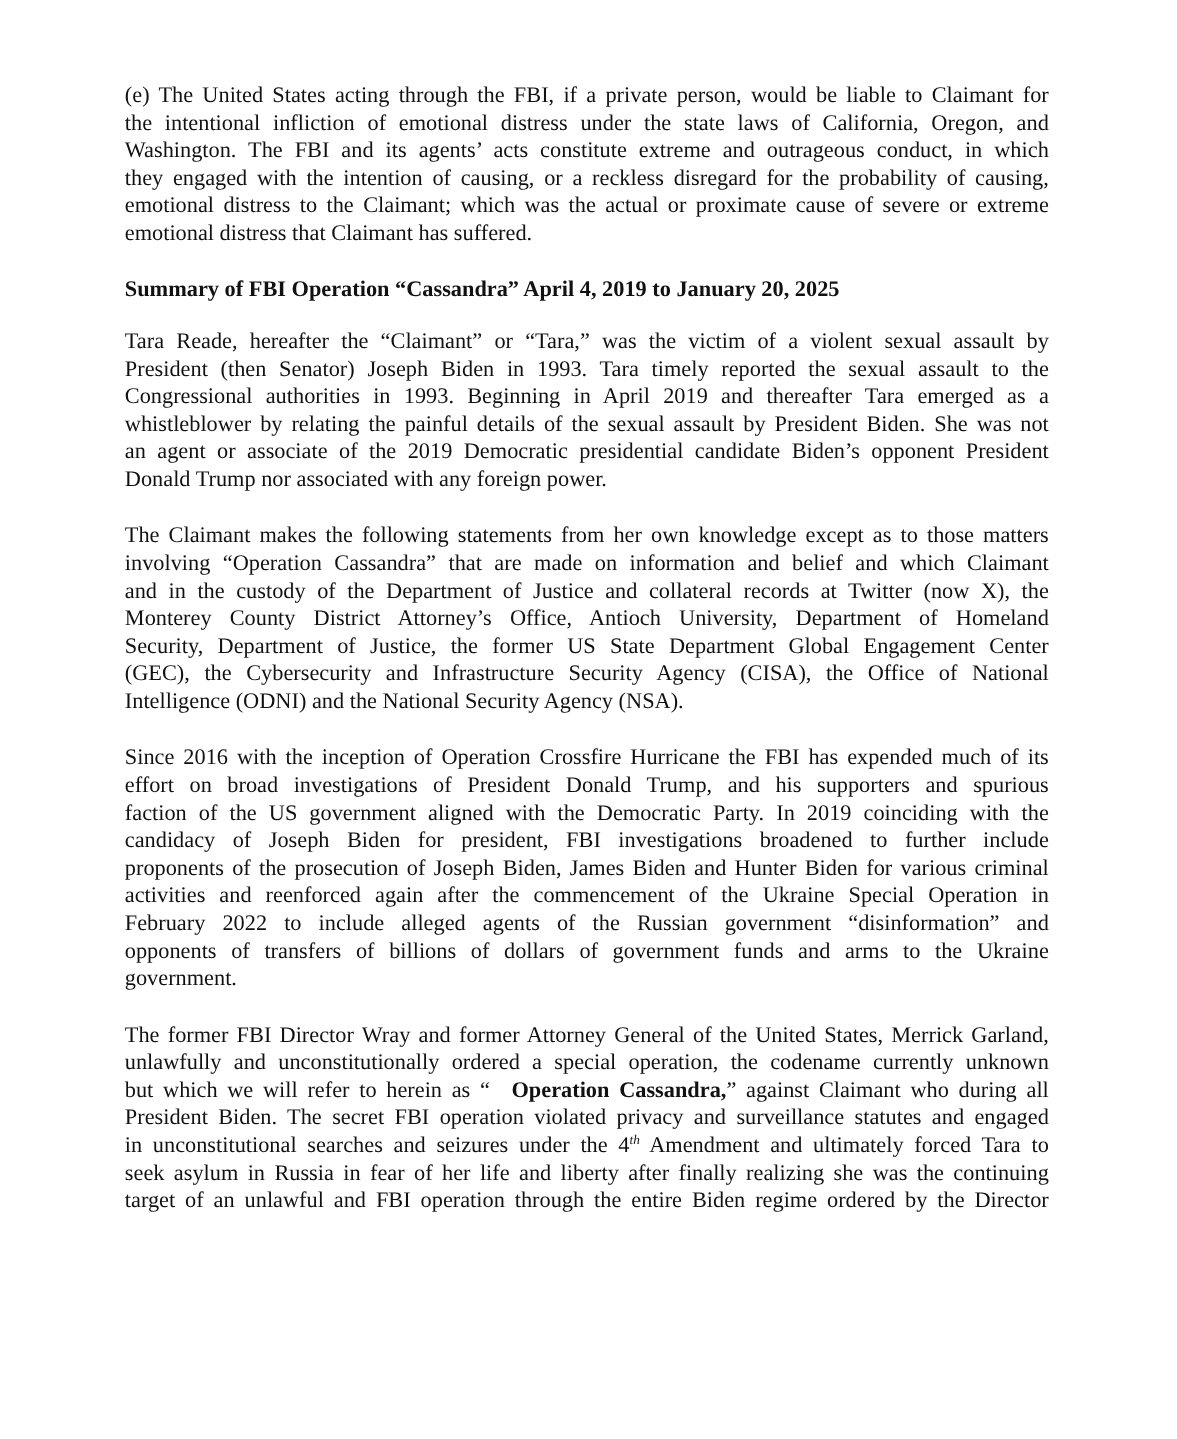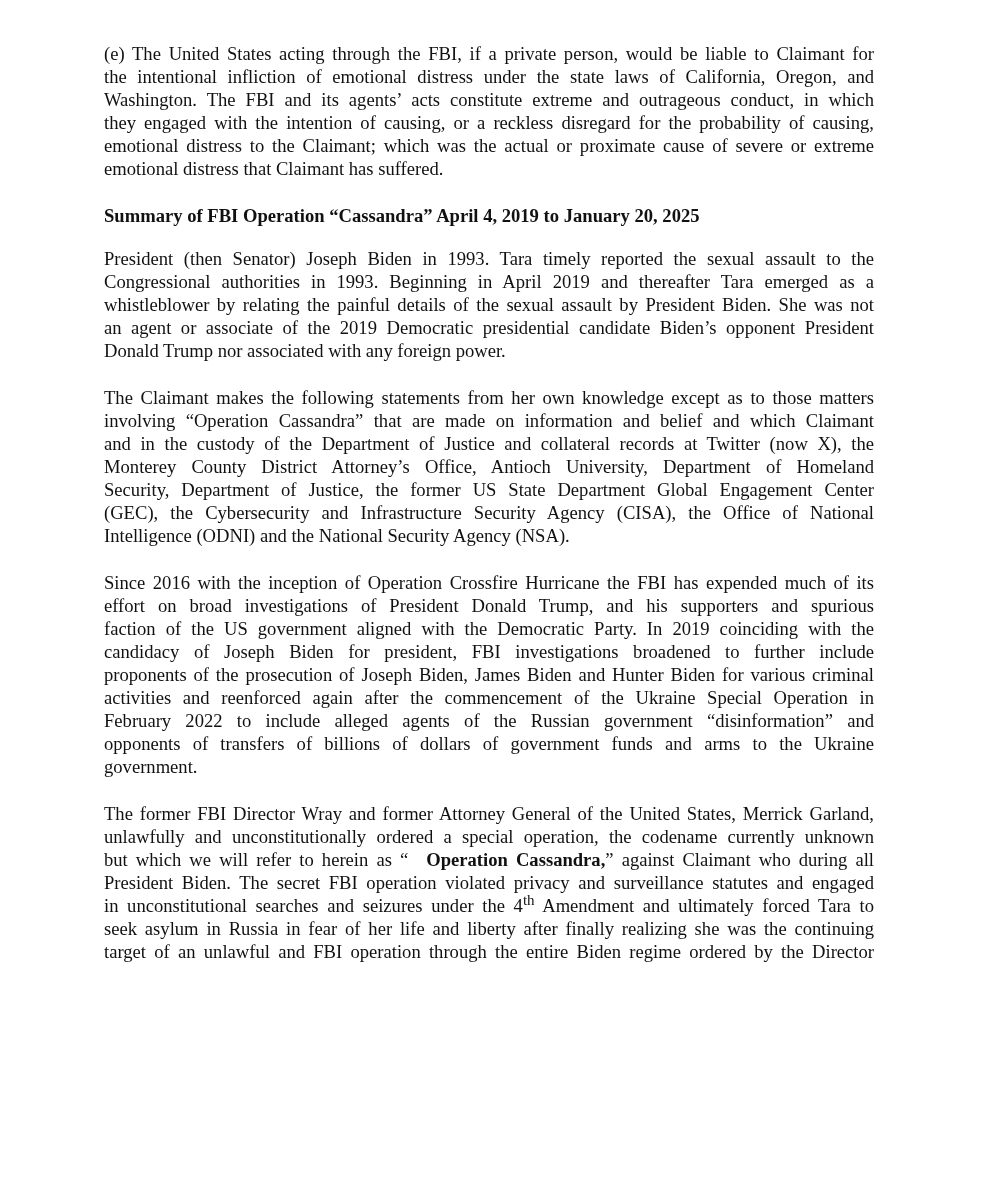--- a/index.html
+++ b/index.html
@@ -1,51 +1,52 @@
 <!DOCTYPE html>
 <html><head>
   <meta charset="utf-8">
   <style>
     html, body { margin: 0; padding: 0; background: #ffffff; }
     body { width: 981px; height: 1199px; position: relative; overflow: hidden; }
     .page {
-      position: absolute; left: 104px; top: 42px; width: 770px;
+      position: absolute; left: 104px; top: 68px; width: 770px;
       font-family: "Liberation Serif", "DejaVu Serif", serif;
       font-size: 18.6px; color: #111111;
     }
     .para { margin: 0 0 24px 0; }
     .line {
       display: block; height: 23px; line-height: 23px;
       white-space: nowrap; text-align: justify; text-align-last: justify;
     }
     .line.last { text-align-last: left; }
     .heading {
       font-weight: bold; height: 23px; line-height: 23px;
       margin: 0 0 20px 0; white-space: nowrap;
     }
     b { font-weight: bold; margin-left: 18px; }
-    sup { font-size: 15px; line-height: 0; vertical-align: 7px; }
+    sup { font-size: 11px; line-height: 0; vertical-align: 7px; font-style: italic; }
   </style>
 </head>
 <body>
 
 <div class="page">
 
   <div class="para">
     <span class="line">(e) The United States acting through the FBI, if a private person, would be liable to Claimant for</span>
     <span class="line">the intentional infliction of emotional distress under the state laws of California, Oregon, and</span>
     <span class="line">Washington. The FBI and its agents’ acts constitute extreme and outrageous conduct, in which</span>
     <span class="line">they engaged with the intention of causing, or a reckless disregard for the probability of causing,</span>
     <span class="line">emotional distress to the Claimant; which was the actual or proximate cause of severe or extreme</span>
     <span class="line last">emotional distress that Claimant has suffered.</span>
   </div>
 
   <div class="heading">Summary of FBI Operation “Cassandra” April 4, 2019 to January 20, 2025</div>
 
   <div class="para">
+    <span class="line">Tara Reade, hereafter the “Claimant” or “Tara,” was the victim of a violent sexual assault by</span>
     <span class="line">President (then Senator) Joseph Biden in 1993.  Tara timely reported the sexual assault to the</span>
     <span class="line">Congressional authorities in 1993.  Beginning in April 2019 and thereafter Tara emerged as a</span>
     <span class="line">whistleblower by relating the painful details of the sexual assault by President Biden. She was not</span>
     <span class="line">an agent or associate of the 2019 Democratic presidential candidate Biden’s opponent President</span>
     <span class="line last">Donald Trump nor associated with any foreign power.</span>
   </div>
 
   <div class="para">
     <span class="line">The Claimant makes the following statements from her own knowledge except as to those matters</span>
     <span class="line">involving “Operation Cassandra” that are made on information and belief and which Claimant</span>

